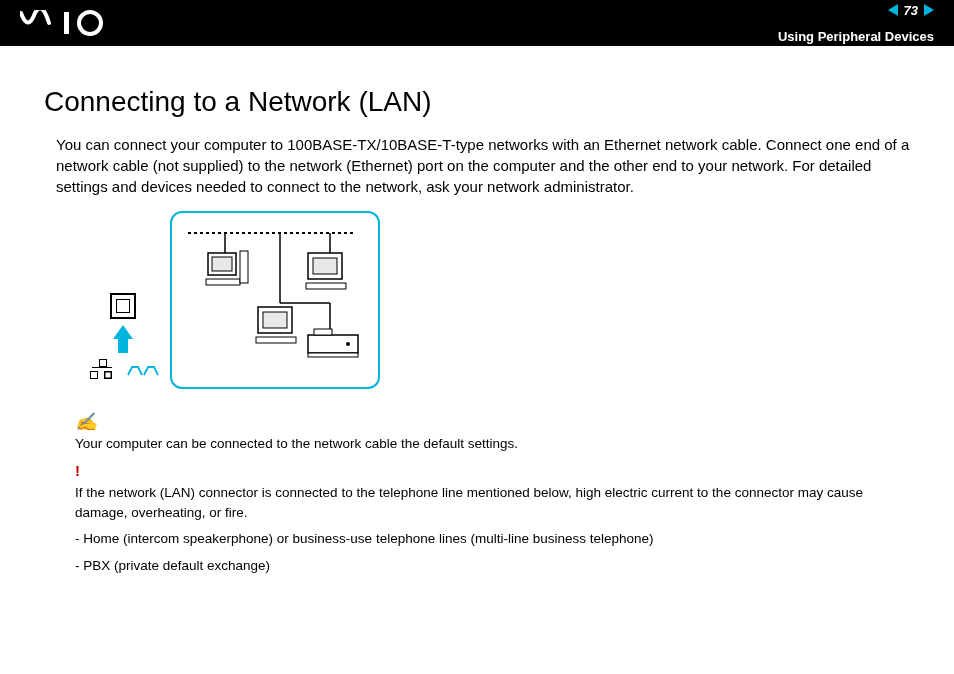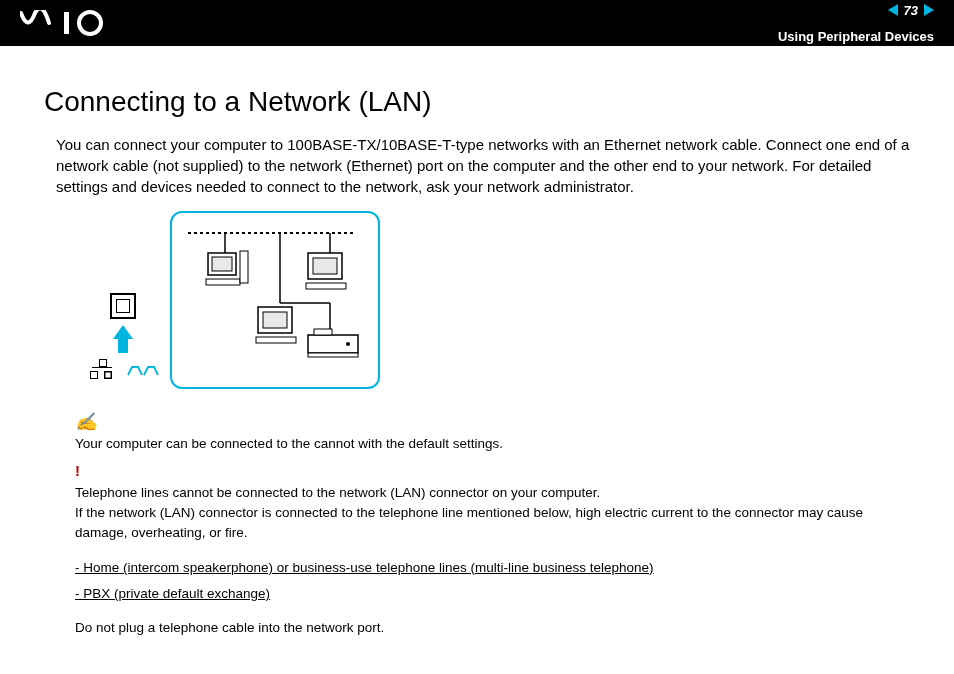--- a/index.html
+++ b/index.html
@@ -139,21 +139,21 @@
   .note-block { margin-left: 35px; font-size: 13.5px; color:#000; line-height:1.5; }
   .note-icon {
     color: #00b4e0;
     font-style: italic;
     font-family: "Segoe Script", cursive;
     font-size: 18px;
     margin-bottom:-2px;
   }
   .warn-icon { color: #c00000; font-weight:bold; font-size:15px; margin-top:6px; }
   .warn-text { font-size: 13.5px; }
-  .bullets { margin: 14px 0; text-decoration: underline; }
+  .bullets { margin: 6px 0; }
   .bullets div { margin: 6px 0; font-size:13.5px; }
   .final-note { font-size:13.5px; margin-top:10px; }
 </style>
 </head>
 <body>
 
 <div class="header-bar">
   <div class="vaio-logo">
     <svg width="110" height="26" viewBox="0 0 110 26">
       <path d="M1 3 Q 8 22 15 3 Q 22 -10 29 13" stroke="#fff" stroke-width="4" fill="none" stroke-linecap="round"></path>
@@ -224,26 +224,24 @@
         <rect x="128" y="112" width="50" height="18" fill="#fff" stroke="#000" stroke-width="1.5"></rect>
         <rect x="134" y="106" width="18" height="6" fill="#fff" stroke="#000"></rect>
         <rect x="128" y="130" width="50" height="4" fill="#fff" stroke="#000"></rect>
         <circle cx="168" cy="121" r="2" fill="#000"></circle>
       </svg>
     </div>
   </div>
 
   <div class="note-block">
     <div class="note-icon">✍</div>
-    <div>Your computer can be connected to the cannot with the default settings.</div>
+    <div>Your computer can be connected to the network cable the default settings.</div>
 
     <div class="warn-icon">!</div>
-    <div class="warn-text">Telephone lines cannot be connected to the network (LAN) connector on your computer.</div>
     <div class="warn-text">If the network (LAN) connector is connected to the telephone line mentioned below, high electric current to the connector may cause damage, overheating, or fire.</div>
 
     <div class="bullets">
       <div>- Home (intercom speakerphone) or business-use telephone lines (multi-line business telephone)</div>
       <div>- PBX (private default exchange)</div>
     </div>
 
-    <div class="final-note">Do not plug a telephone cable into the network port.</div>
   </div>
 </div>
 
 </body></html>

